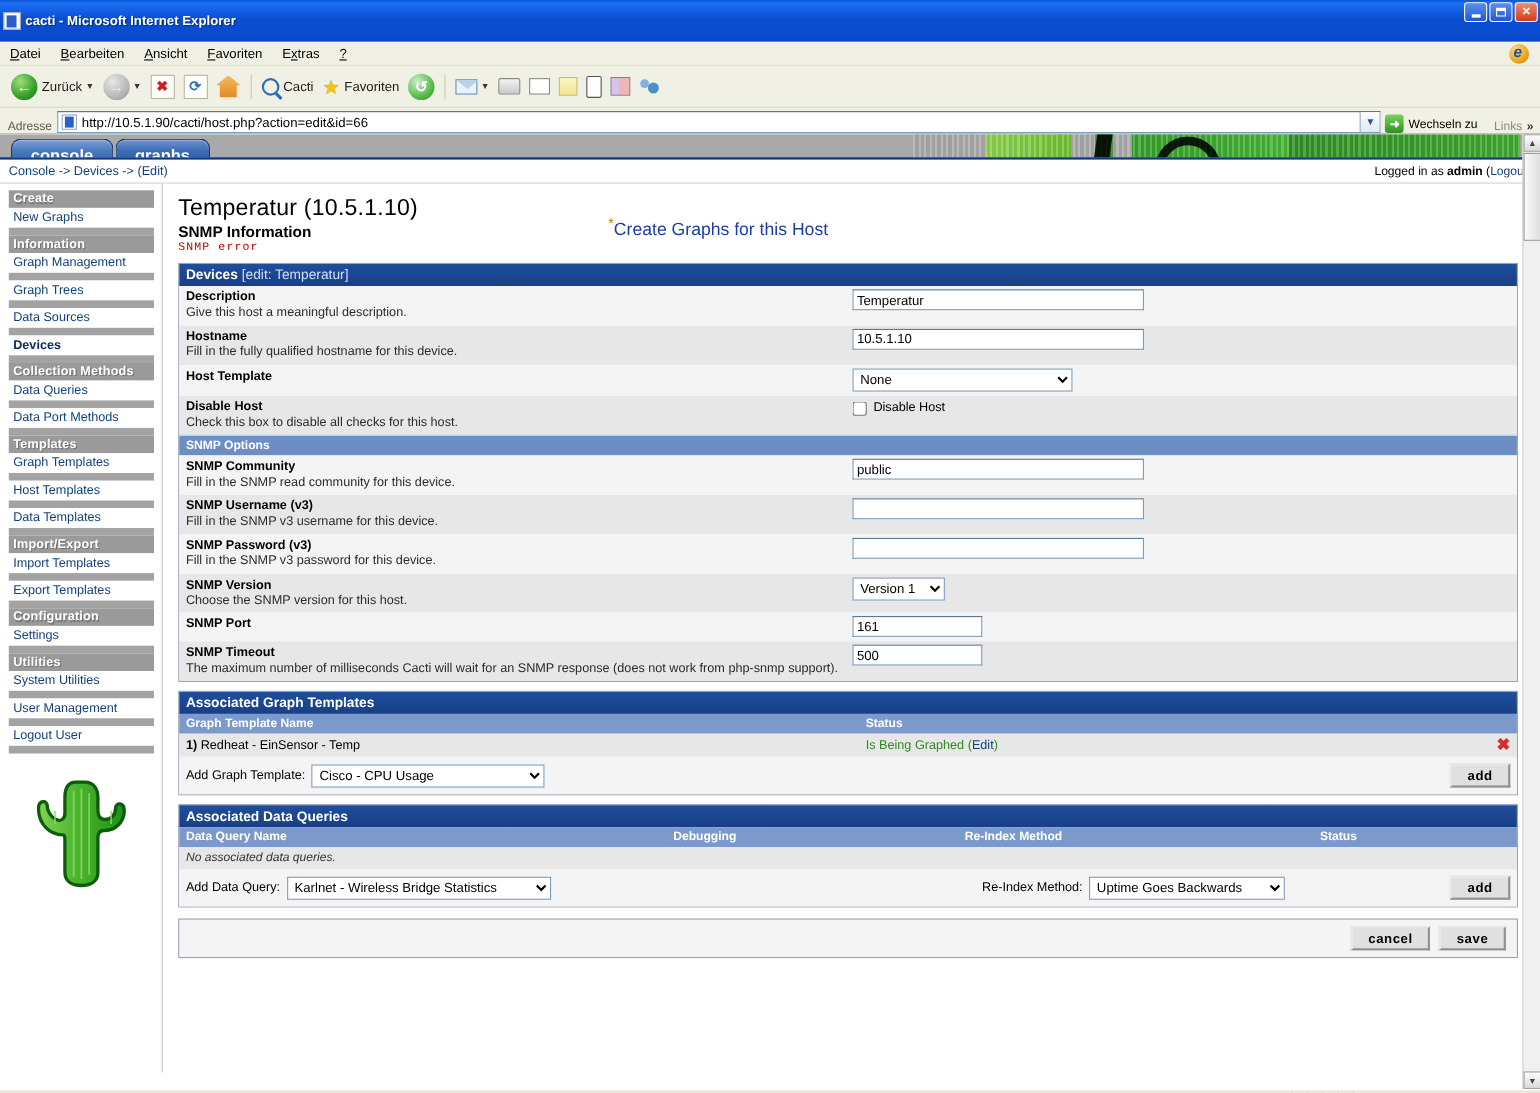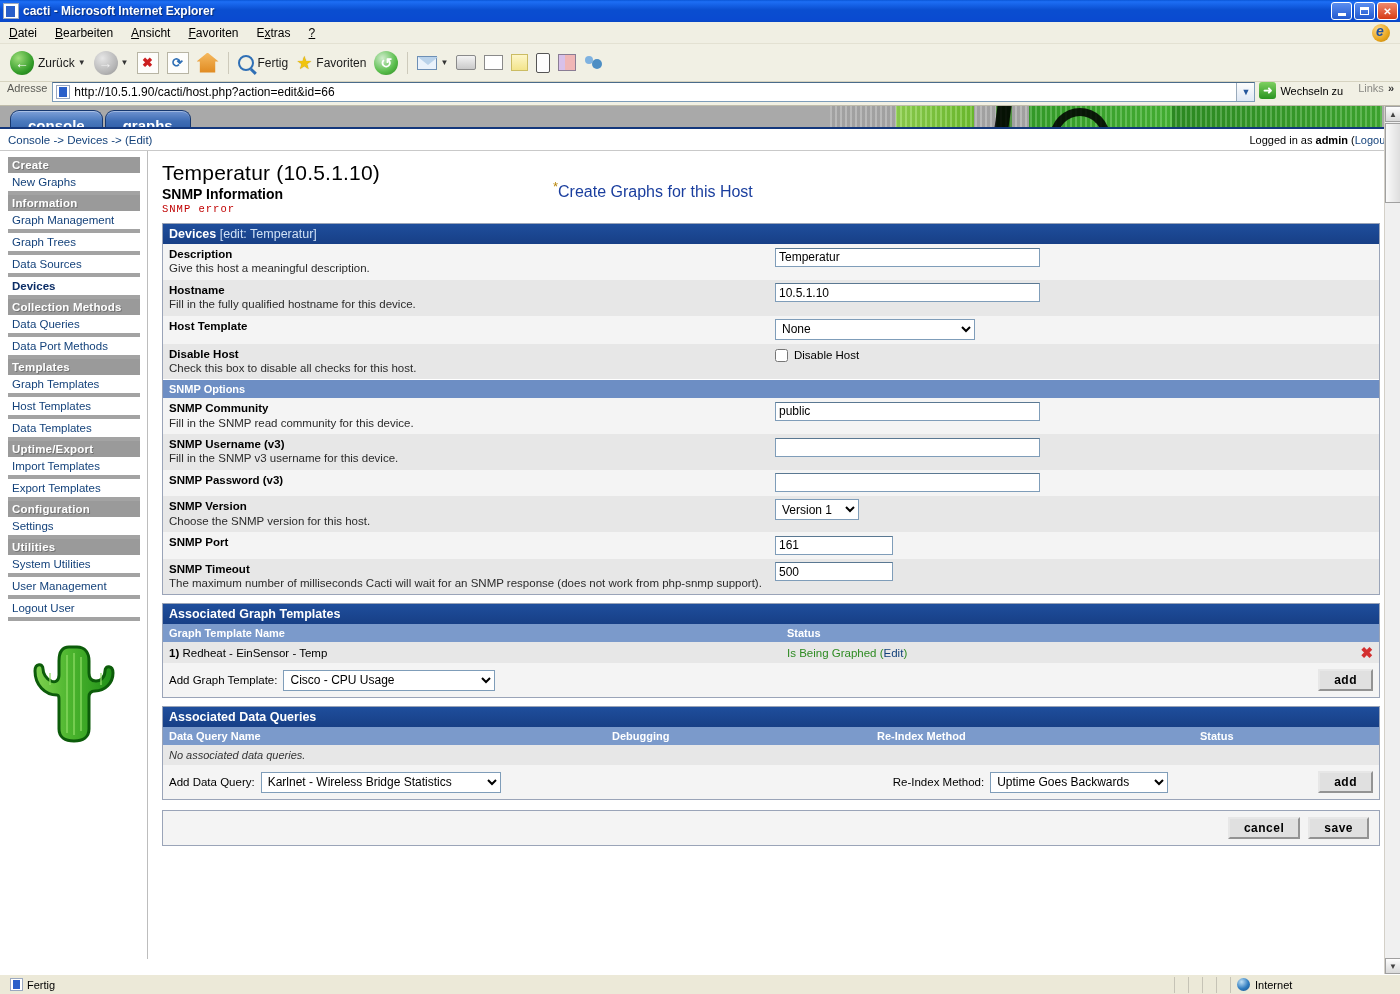--- a/index.html
+++ b/index.html
@@ -6,21 +6,21 @@
     margin: 0; padding: 0;
     width: 1400px; height: 994px;
     overflow: hidden;
     background: #ffffff;
     font-family: "Liberation Sans", sans-serif;
   }
   * { box-sizing: border-box; }
 
   
   .titlebar {
-    height: 22px;
+    height: 38px;
     background: linear-gradient(to bottom, #0a56d6 0%, #1d6ef5 8%, #0a4ed0 45%, #0a4ad0 90%, #0846c4 100%);
     display: flex; align-items: center;
     padding-left: 3px;
     position: relative;
   }
   .titlebar .tb-icon {
     width: 16px; height: 16px; margin-right: 4px;
     background: #ffffff;
     border: 1px solid #9aa8c0;
     position: relative;
@@ -105,21 +105,21 @@
   .noteico{width:17px;height:17px;background:linear-gradient(#fdf6c8,#f3e48b);border:1px solid #cbbc63;}
   .pdaico{width:14px;height:20px;background:#fdfdfd;border:1.5px solid #555;border-radius:2px;}
   .bookico{width:18px;height:17px;background:linear-gradient(90deg,#d8c1ea 40%,#f0b6b6 40%);border:1px solid #8a7d94;}
   .peopleico{width:20px;height:17px;position:relative;}
   .peopleico::before{content:"";position:absolute;left:1px;top:2px;width:8px;height:8px;border-radius:50%;background:#7fb2e0;}
   .peopleico::after{content:"";position:absolute;left:8px;top:5px;width:10px;height:10px;border-radius:50%;background:#4d8ec4;}
 
   
   .addrbar {
     height: 24px; background: #f1f0e4;
-    display:flex; align-items:flex-start; border-bottom:1px solid #bfbcab;
+    display:flex; align-items:flex-end; border-bottom:1px solid #bfbcab;
     padding: 0 2px;
   }
   .addr-label { font-size:11px; color:#5a5a55; padding:0 5px; }
   .addr-field {
     flex:1; height:20px; background:#ffffff;
     border:1px solid #7e9db9; border-top-color:#4a6b8a;
     display:flex; align-items:center; position:relative;
   }
   .addr-ico { width:14px;height:14px;margin:0 4px 0 3px; background:#fff; border:1px solid #9aa8c0; position:relative;}
   .addr-ico::before{content:"";position:absolute;left:2px;top:1px;width:8px;height:10px;background:#2a5fc9;}
@@ -205,21 +205,21 @@
   .nav-header {
     background:#9a9a9a;
     color:#ffffff; font-size:11.5px; font-weight:bold;
     padding: 2px 0 2px 4px;
     letter-spacing:.2px;
     text-shadow: 1px 1px 0 rgba(0,0,0,.25);
   }
   .nav-link {
     font-size:11.5px; color:#13417a;
     padding: 3px 0 3px 4px;
-    border-bottom:4px solid #a3a3a3;
+    border-bottom:7px solid #a3a3a3;
     background:#ffffff;
     cursor:pointer;
   }
   .nav-link.current { font-weight:bold; color:#0b2d66; }
   .cactus-wrap { margin-top:20px; display:flex; justify-content:center; }
 
   
   .main { flex:1; padding: 10px 20px 0 14px; background:#ffffff; position:relative; }
   .host-title { font-size:21px; color:#000; font-weight:normal; margin:0; letter-spacing:.2px;}
   .snmp-sub { font-size:14px; font-weight:bold; color:#000; margin-top:1px; }
@@ -388,21 +388,21 @@
     <div class="sqicon">
         <span class="icoRefresh">⟳</span>
       </div>
   </div>
   <div class="tb-item">
     <div class="home"></div>
   </div>
   <div class="tb-sep"></div>
   <div class="tb-item">
     <div class="mag"></div>
-    <span class="tb-label">Fertig</span>
+    <span class="tb-label">Cacti</span>
   </div>
   <div class="tb-item">
     <span class="star">★</span>
     <span class="tb-label">Favoriten</span>
   </div>
   <div class="tb-item">
     <div class="circ" style="background:radial-gradient(circle at 35% 30%,#cfeccb,#58bd4a 60%,#2a8420);">↺</div>
   </div>
   <div class="tb-sep"></div>
   <div class="tb-item">
@@ -478,21 +478,21 @@
         <div class="nav-link">Graph Trees</div>
         <div class="nav-link">Data Sources</div>
         <div class="nav-link current">Devices</div>
         <div class="nav-header">Collection Methods</div>
         <div class="nav-link">Data Queries</div>
         <div class="nav-link">Data Port Methods</div>
         <div class="nav-header">Templates</div>
         <div class="nav-link">Graph Templates</div>
         <div class="nav-link">Host Templates</div>
         <div class="nav-link">Data Templates</div>
-        <div class="nav-header">Uptime/Export</div>
+        <div class="nav-header">Import/Export</div>
         <div class="nav-link">Import Templates</div>
         <div class="nav-link">Export Templates</div>
         <div class="nav-header">Configuration</div>
         <div class="nav-link">Settings</div>
         <div class="nav-header">Utilities</div>
         <div class="nav-link">System Utilities</div>
         <div class="nav-link">User Management</div>
         <div class="nav-link">Logout User</div>
       </div>
       <div class="cactus-wrap">
@@ -575,20 +575,21 @@
           <div class="fdesc">
             <div class="fname">SNMP Username (v3)</div>
             <div class="fhelp">Fill in the SNMP v3 username for this device.</div>
           </div>
           <div class="fctl"><input class="txt" type="text" value="" style=""></div>
         </div>
 
         <div class="frow plain">
           <div class="fdesc">
             <div class="fname">SNMP Password (v3)</div>
+            <div class="fhelp">Fill in the SNMP v3 password for this device.</div>
           </div>
           <div class="fctl"><input class="txt" type="text" value="" style=""></div>
         </div>
 
         <div class="frow alt">
           <div class="fdesc">
             <div class="fname">SNMP Version</div>
             <div class="fhelp">Choose the SNMP version for this host.</div>
           </div>
           <div class="fctl"><select class="sel" style="width:84px"><option>Version 1</option></select></div>

